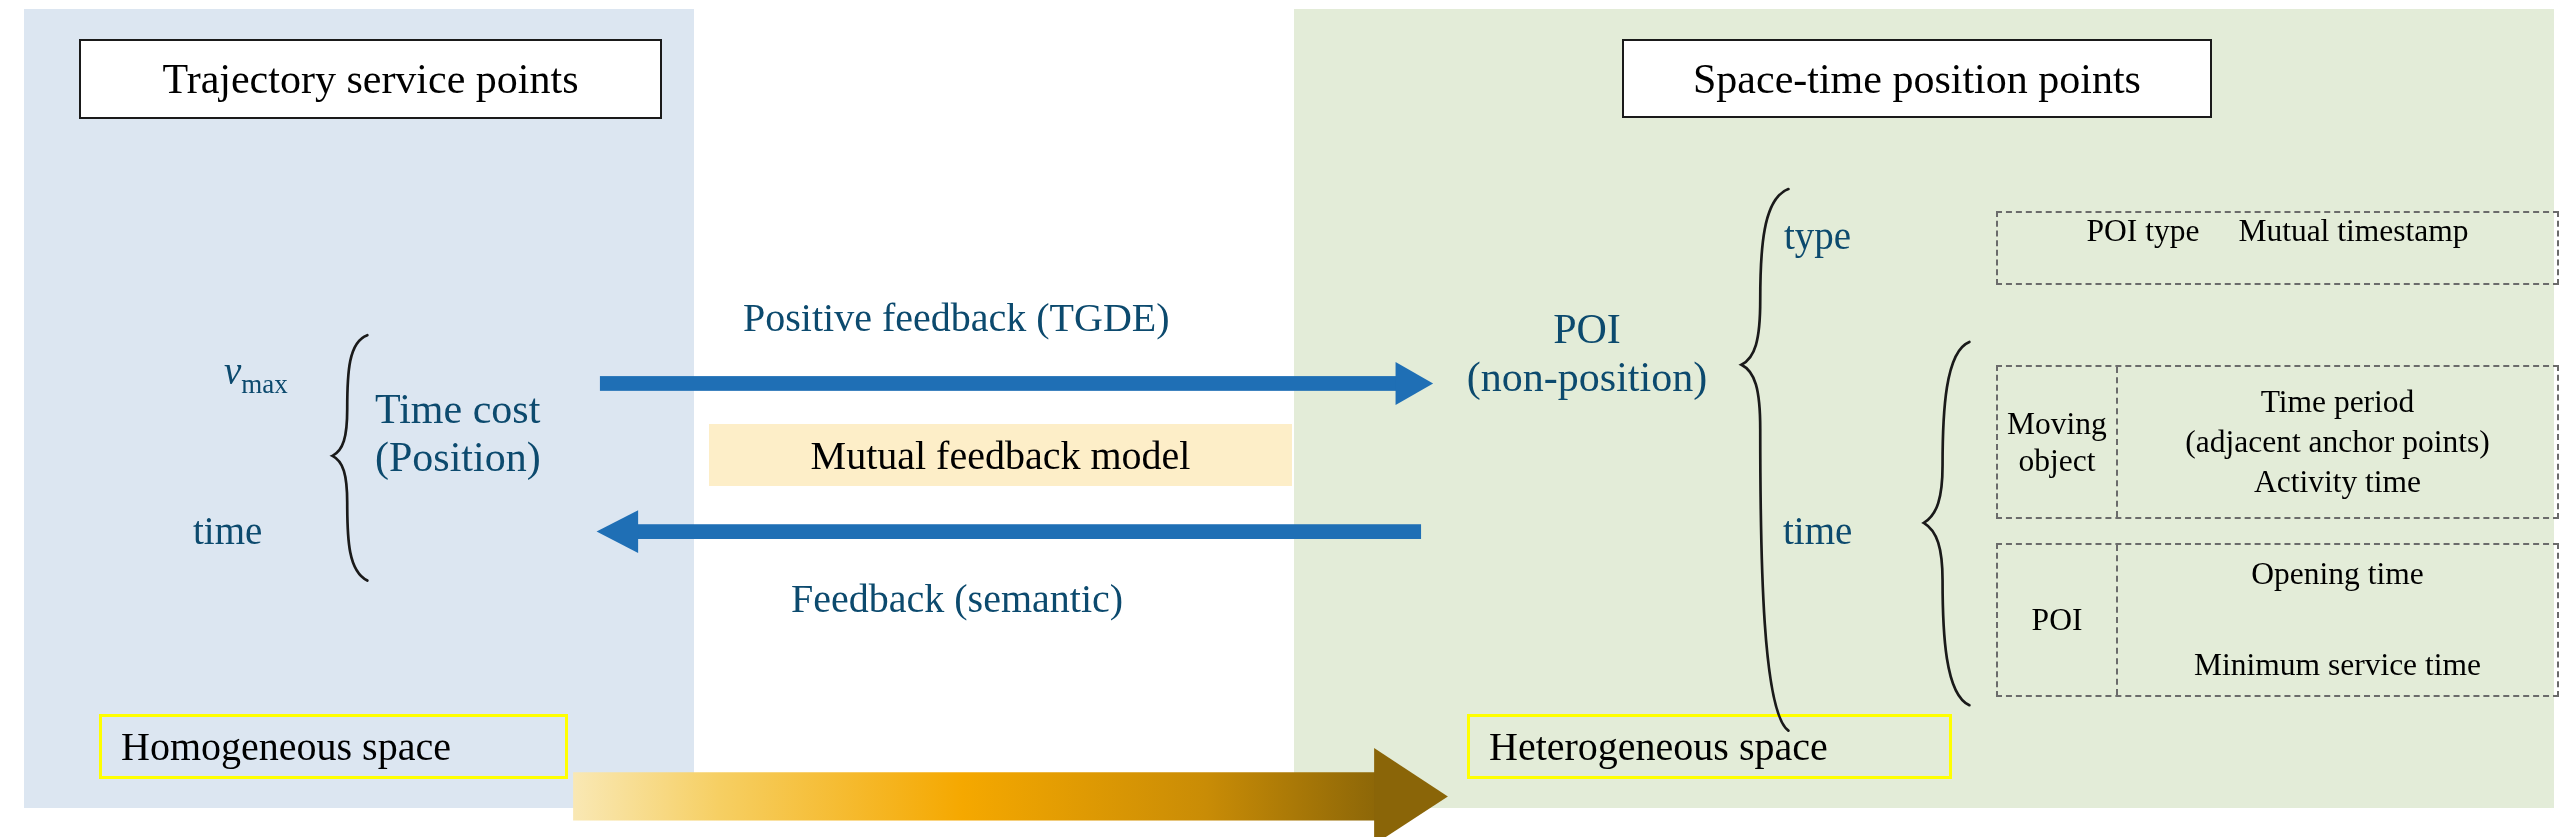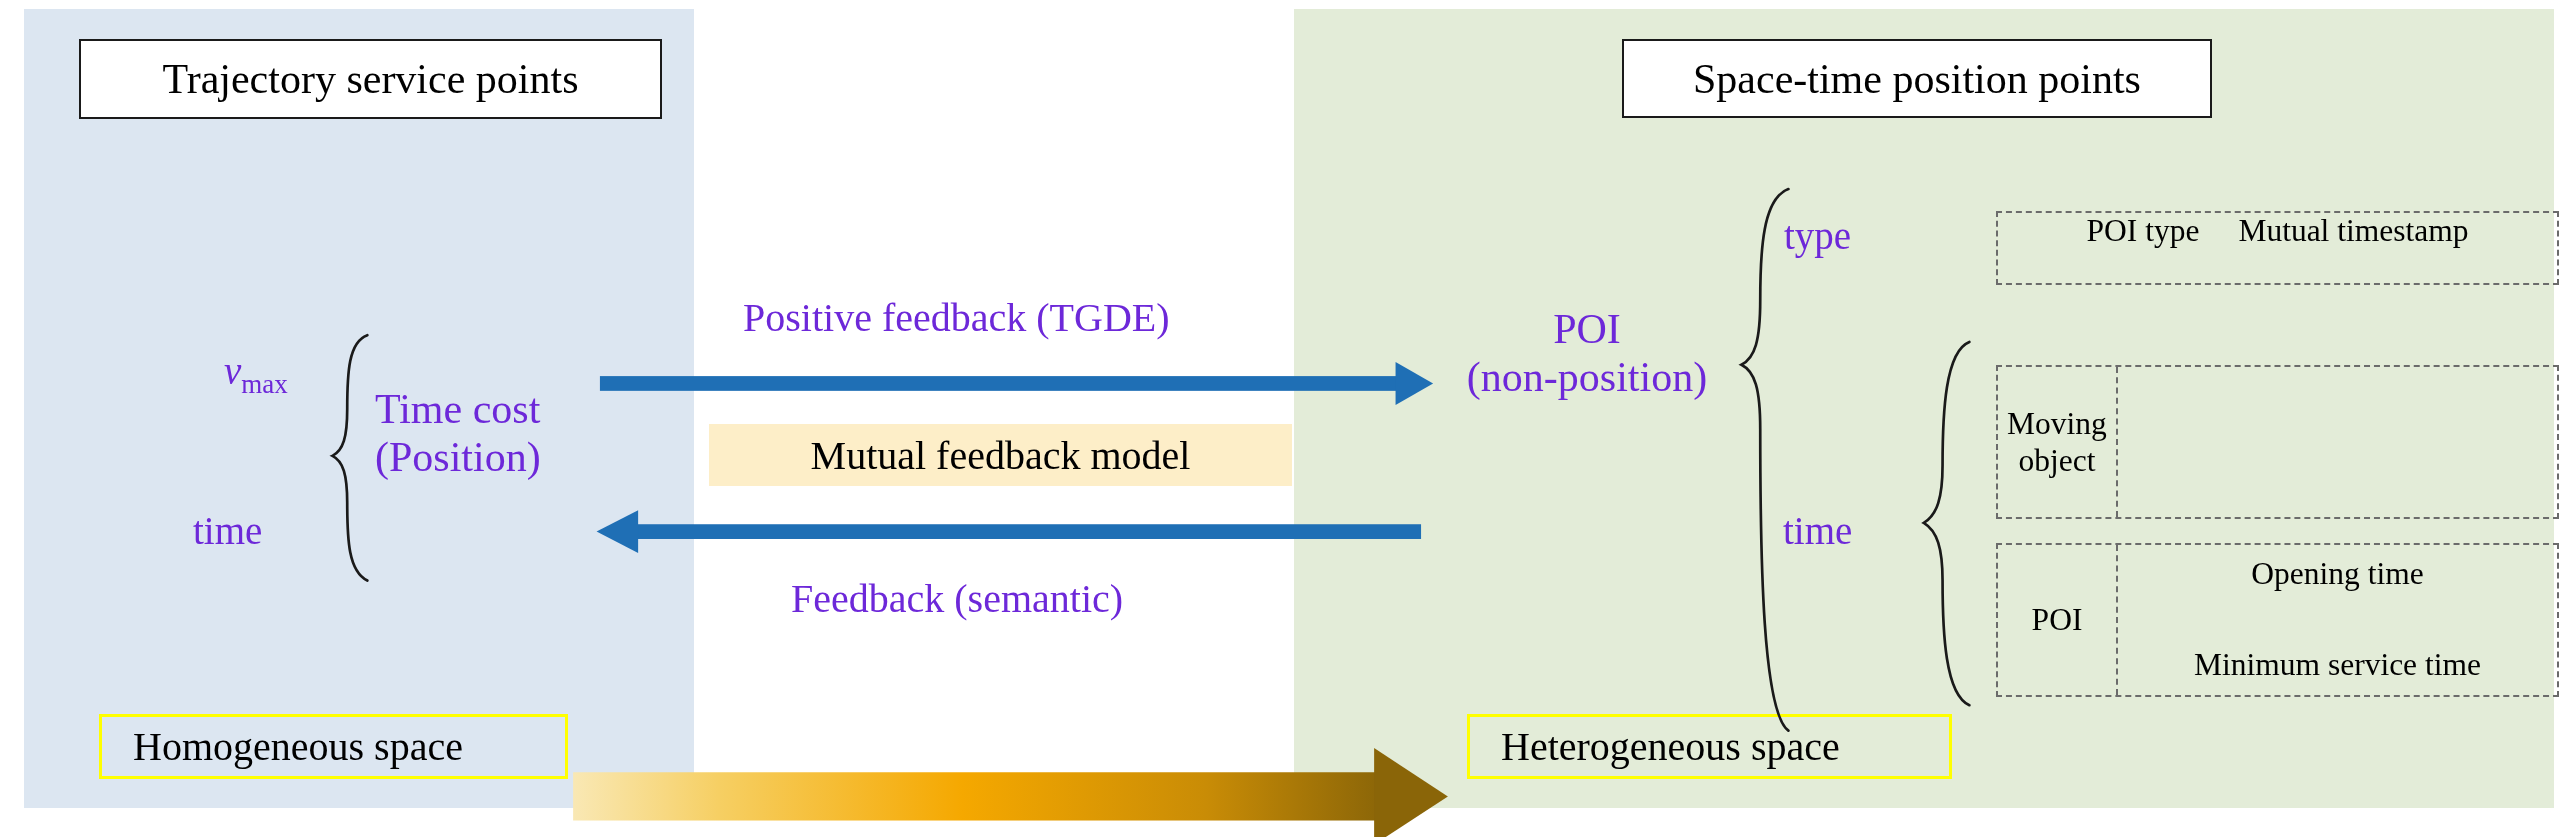--- a/index.html
+++ b/index.html
@@ -49,32 +49,32 @@
   }
 
   
   .space-box {
     position: absolute;
     border: 3.4px solid #ffff00;
     box-sizing: border-box;
     display: flex;
     align-items: center;
     justify-content: flex-start;
-    padding-left: 31px;
+    padding-left: 19px;
     color: #000000;
     white-space: nowrap;
     font-size: 40px;
   }
   #box-homogeneous  { left: 99px;  top: 714px; width: 469px; height: 65px; }
   #box-heterogeneous{ left: 1467px; top: 714px; width: 485px; height: 65px; }
 
   
   .txt {
     position: absolute;
-    color: #6d28d9;
+    color: #0c4a6e;
     white-space: nowrap;
     line-height: 1.15;
   }
   #lbl-vmax {
     left: 188px; top: 349px; font-size: 39px; font-style: italic; margin-left: 36px;
   }
   #lbl-vmax .sub {
     font-size: 27px; font-style: normal; vertical-align: sub;
   }
   #lbl-time-left {
@@ -203,20 +203,25 @@
     <span class="cell">POI type</span>
     <span class="cell">Mutual timestamp</span>
   </div>
 
   <div class="dashed-box" id="dash-mid">
     <div class="dash-left-cell">
       <div>
         <div>Moving</div>
         <div>object</div>
       </div>
+    </div>
+    <div class="dash-right-cell">
+      <div>Time period</div>
+      <div>(adjacent anchor points)</div>
+      <div>Activity time</div>
     </div>
   </div>
 
   <div class="dashed-box" id="dash-bot">
     <div class="dash-left-cell">
       <div>POI</div>
     </div>
     <div class="dash-right-cell">
       <div>Opening time</div>
       <div>Minimum service time</div>

